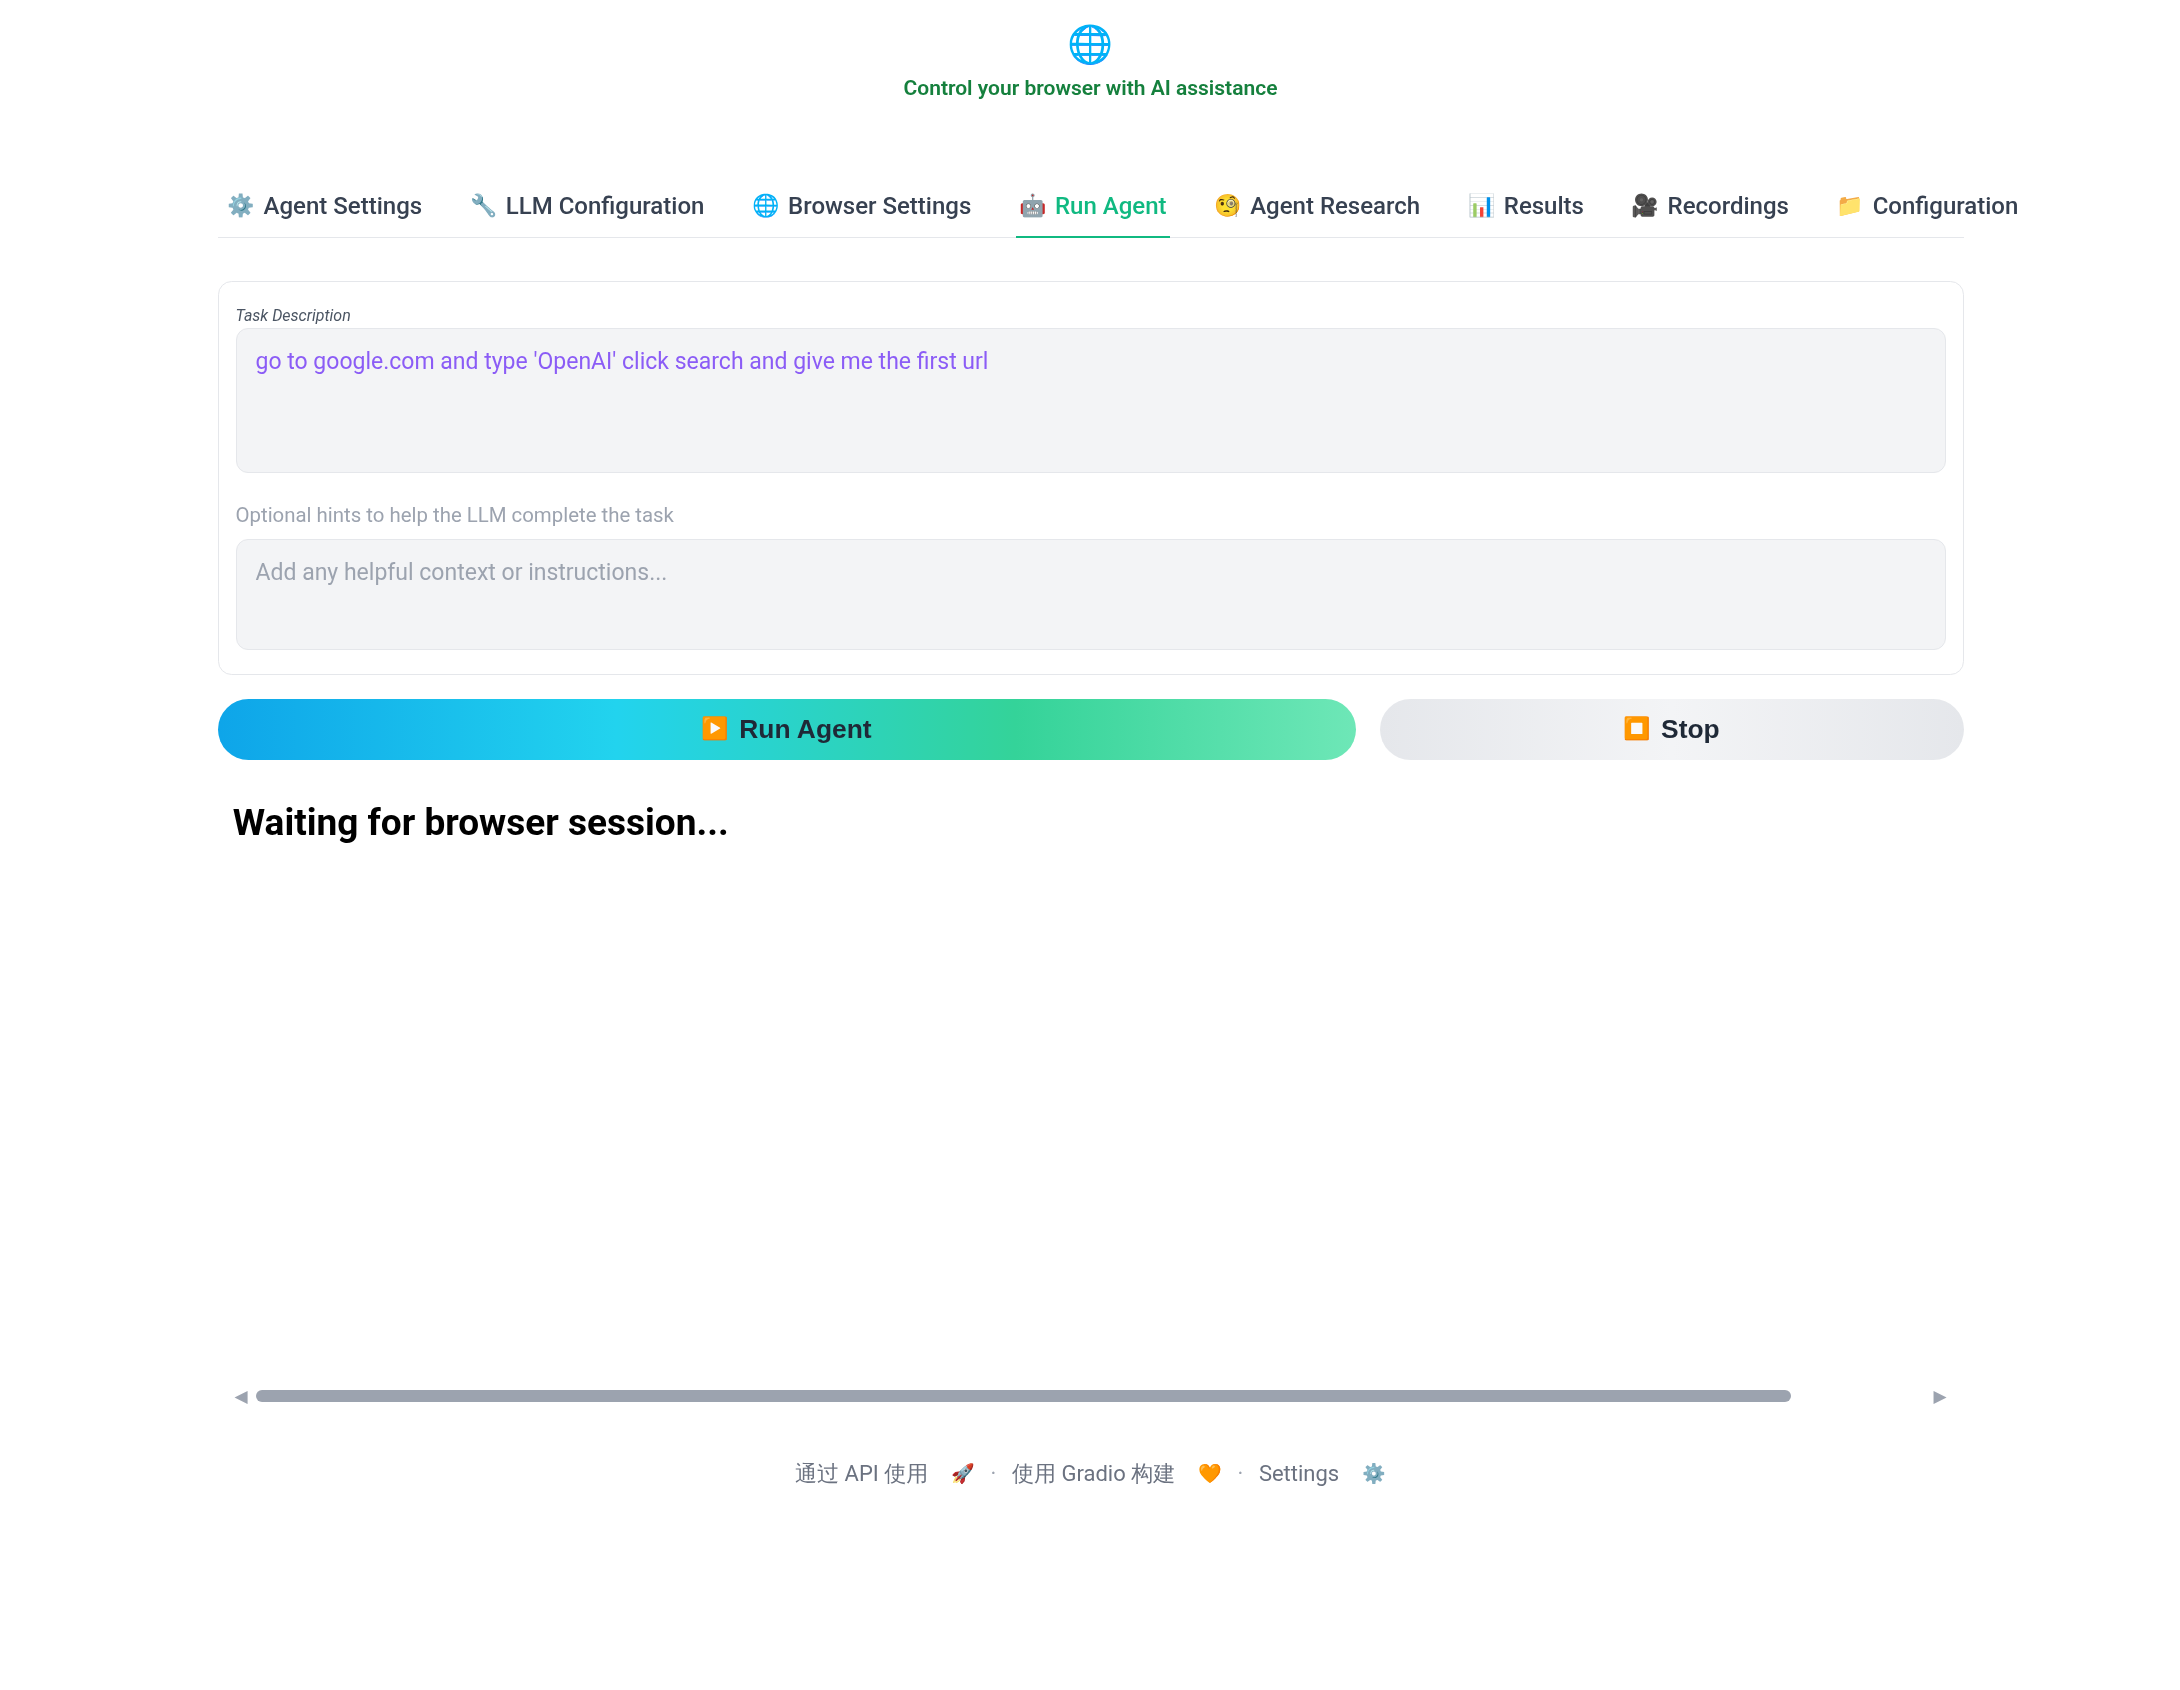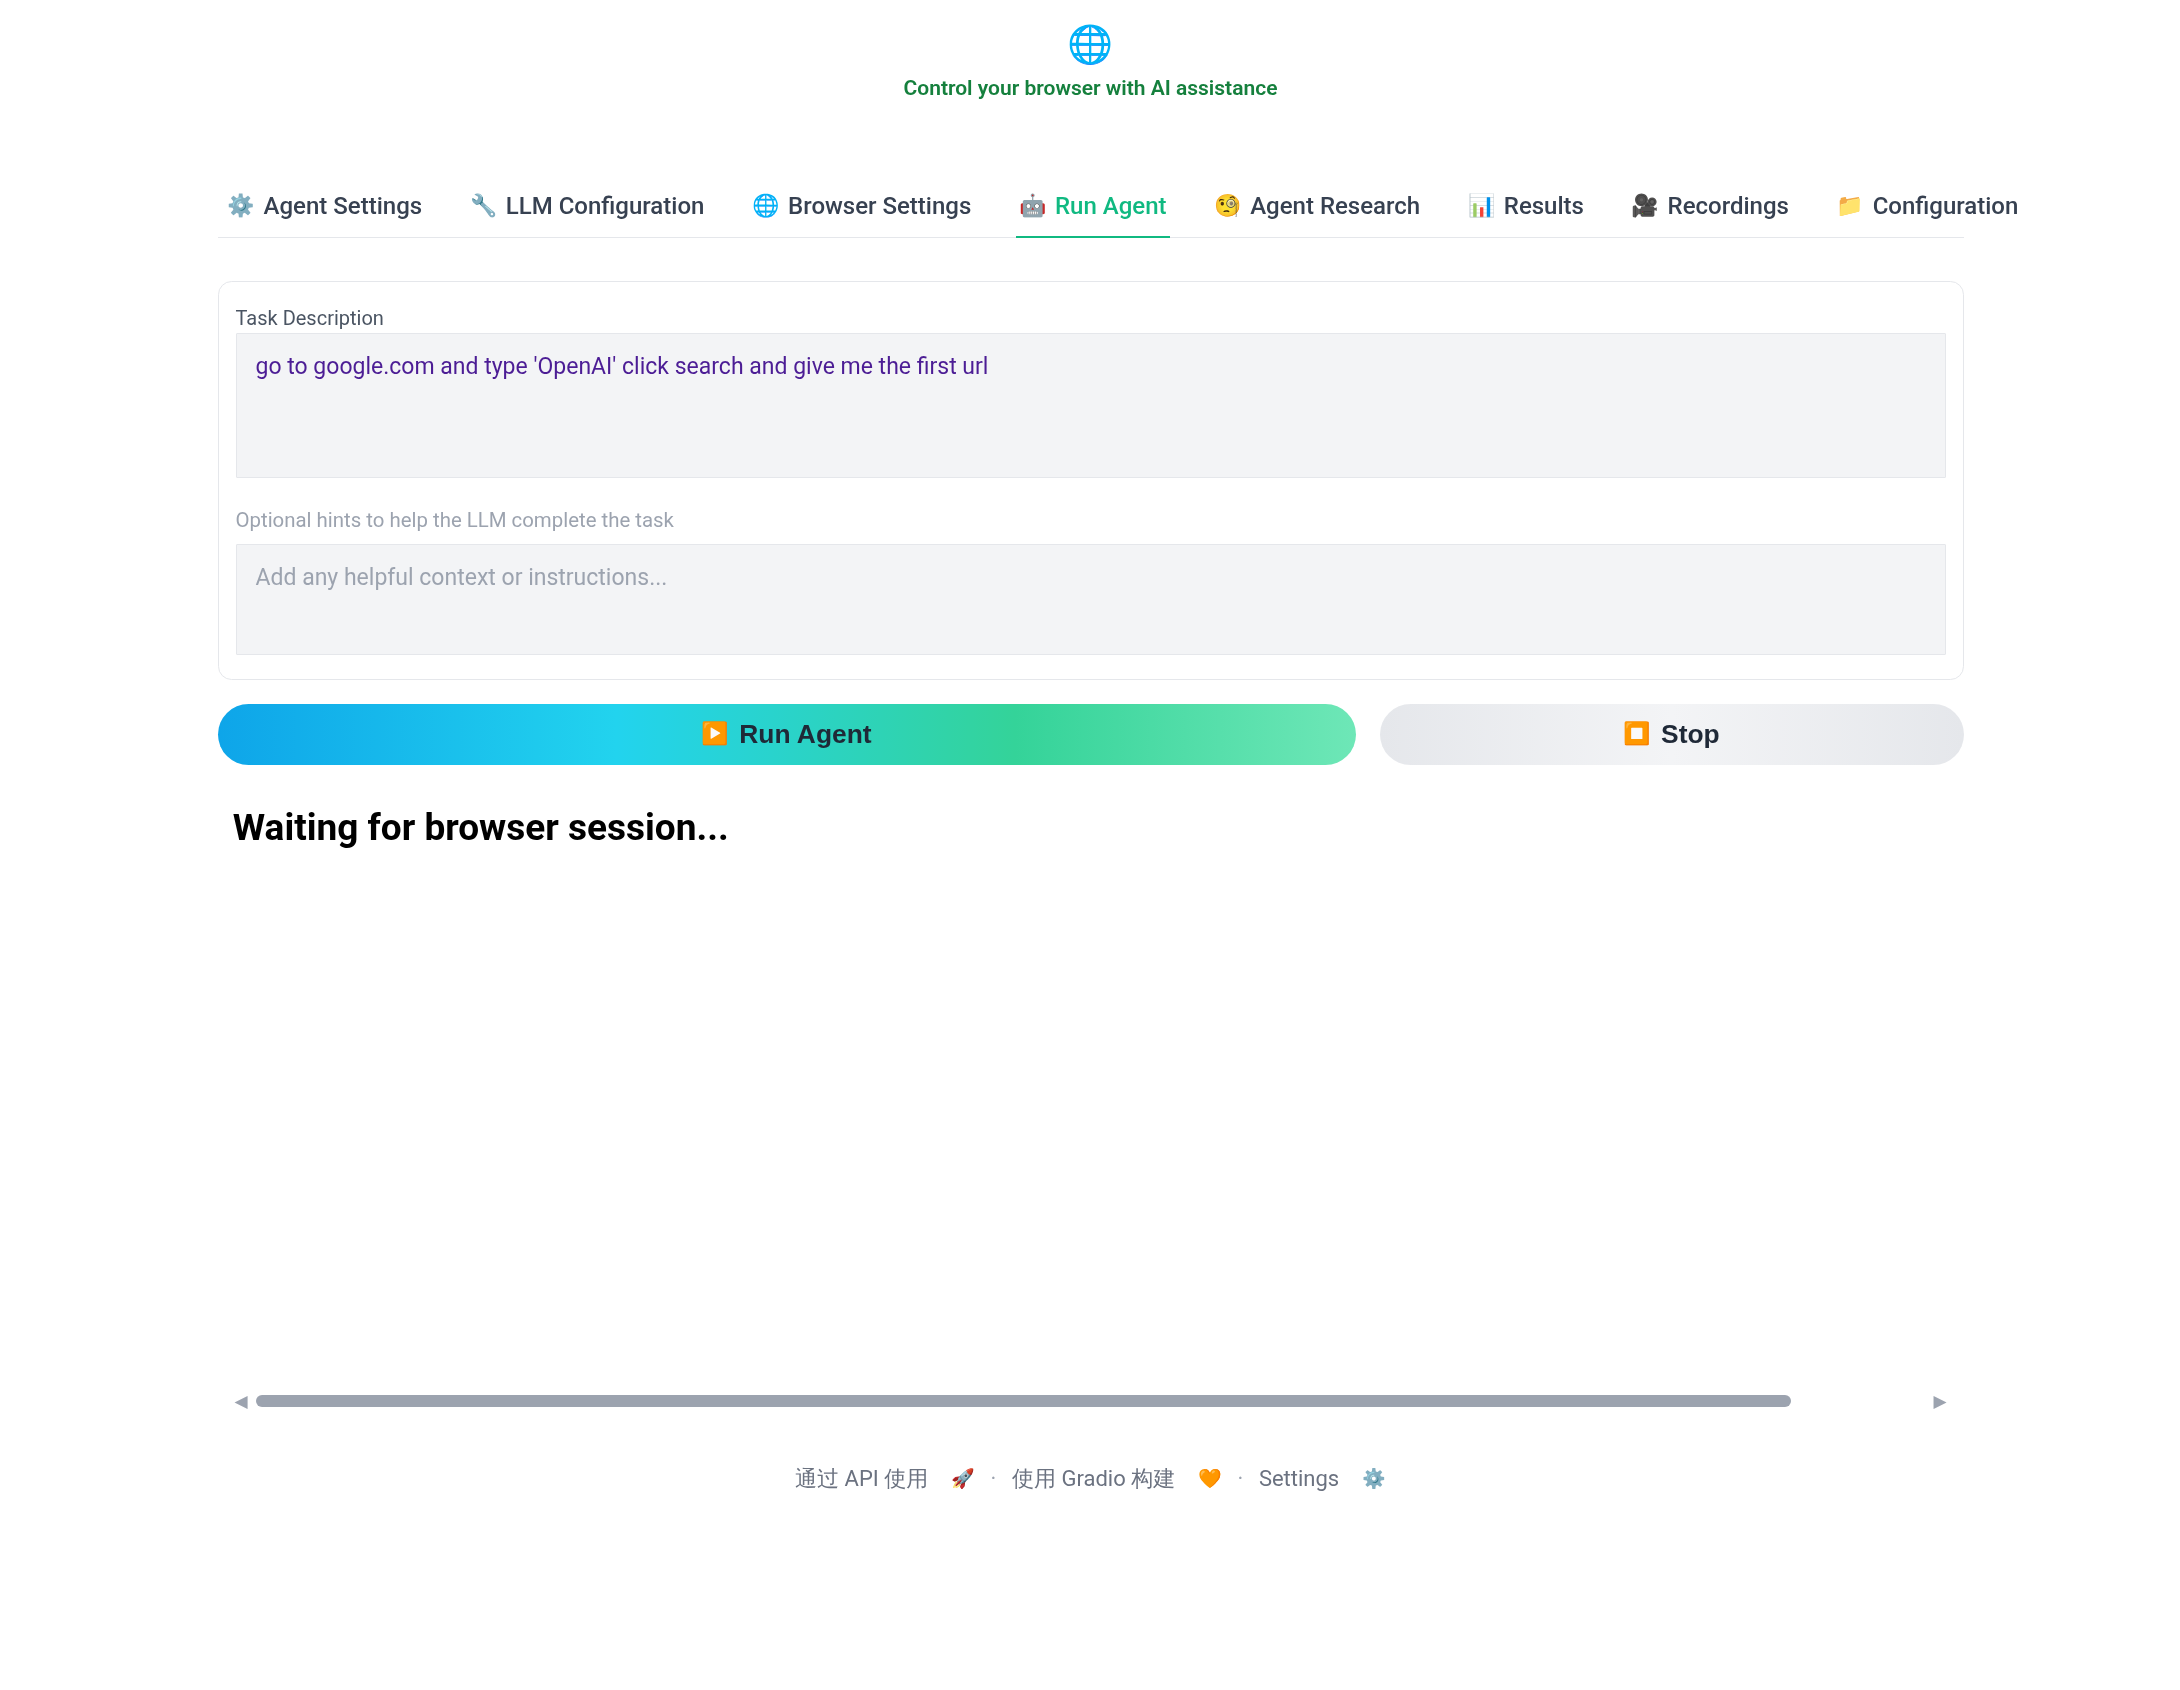--- a/index.html
+++ b/index.html
@@ -85,40 +85,41 @@
       padding: 24px 17px 20.4px 17px;
       background: #ffffff;
     }
     .field-group {
       margin-bottom: 27px;
     }
     .field-group:last-child {
       margin-bottom: 0;
     }
     .field-label {
-      font-size: 20px;
+      font-size: 16px;
       color: #4b5563;
       margin-bottom: 3.4px;
       font-weight: 400;
+      font-style: italic;
     }
     .field-hint {
       font-size: 20.4px;
       color: #9ca3af;
       margin-bottom: 12px;
     }
     .textarea {
       width: 100%;
       min-height: 145px;
       background: #f3f4f6;
       border: 0.9px solid #e5e7eb;
-      border-radius: 1px;
+      border-radius: 12px;
       padding: 19px 19px;
       font-size: 23px;
       font-family: inherit;
-      color: #4c1d95;
+      color: #8b5cf6;
       resize: none;
       outline: none;
     }
     .textarea.small {
       min-height: 111px;
     }
     .textarea::placeholder {
       color: #9ca3af;
     }
     .button-row {

